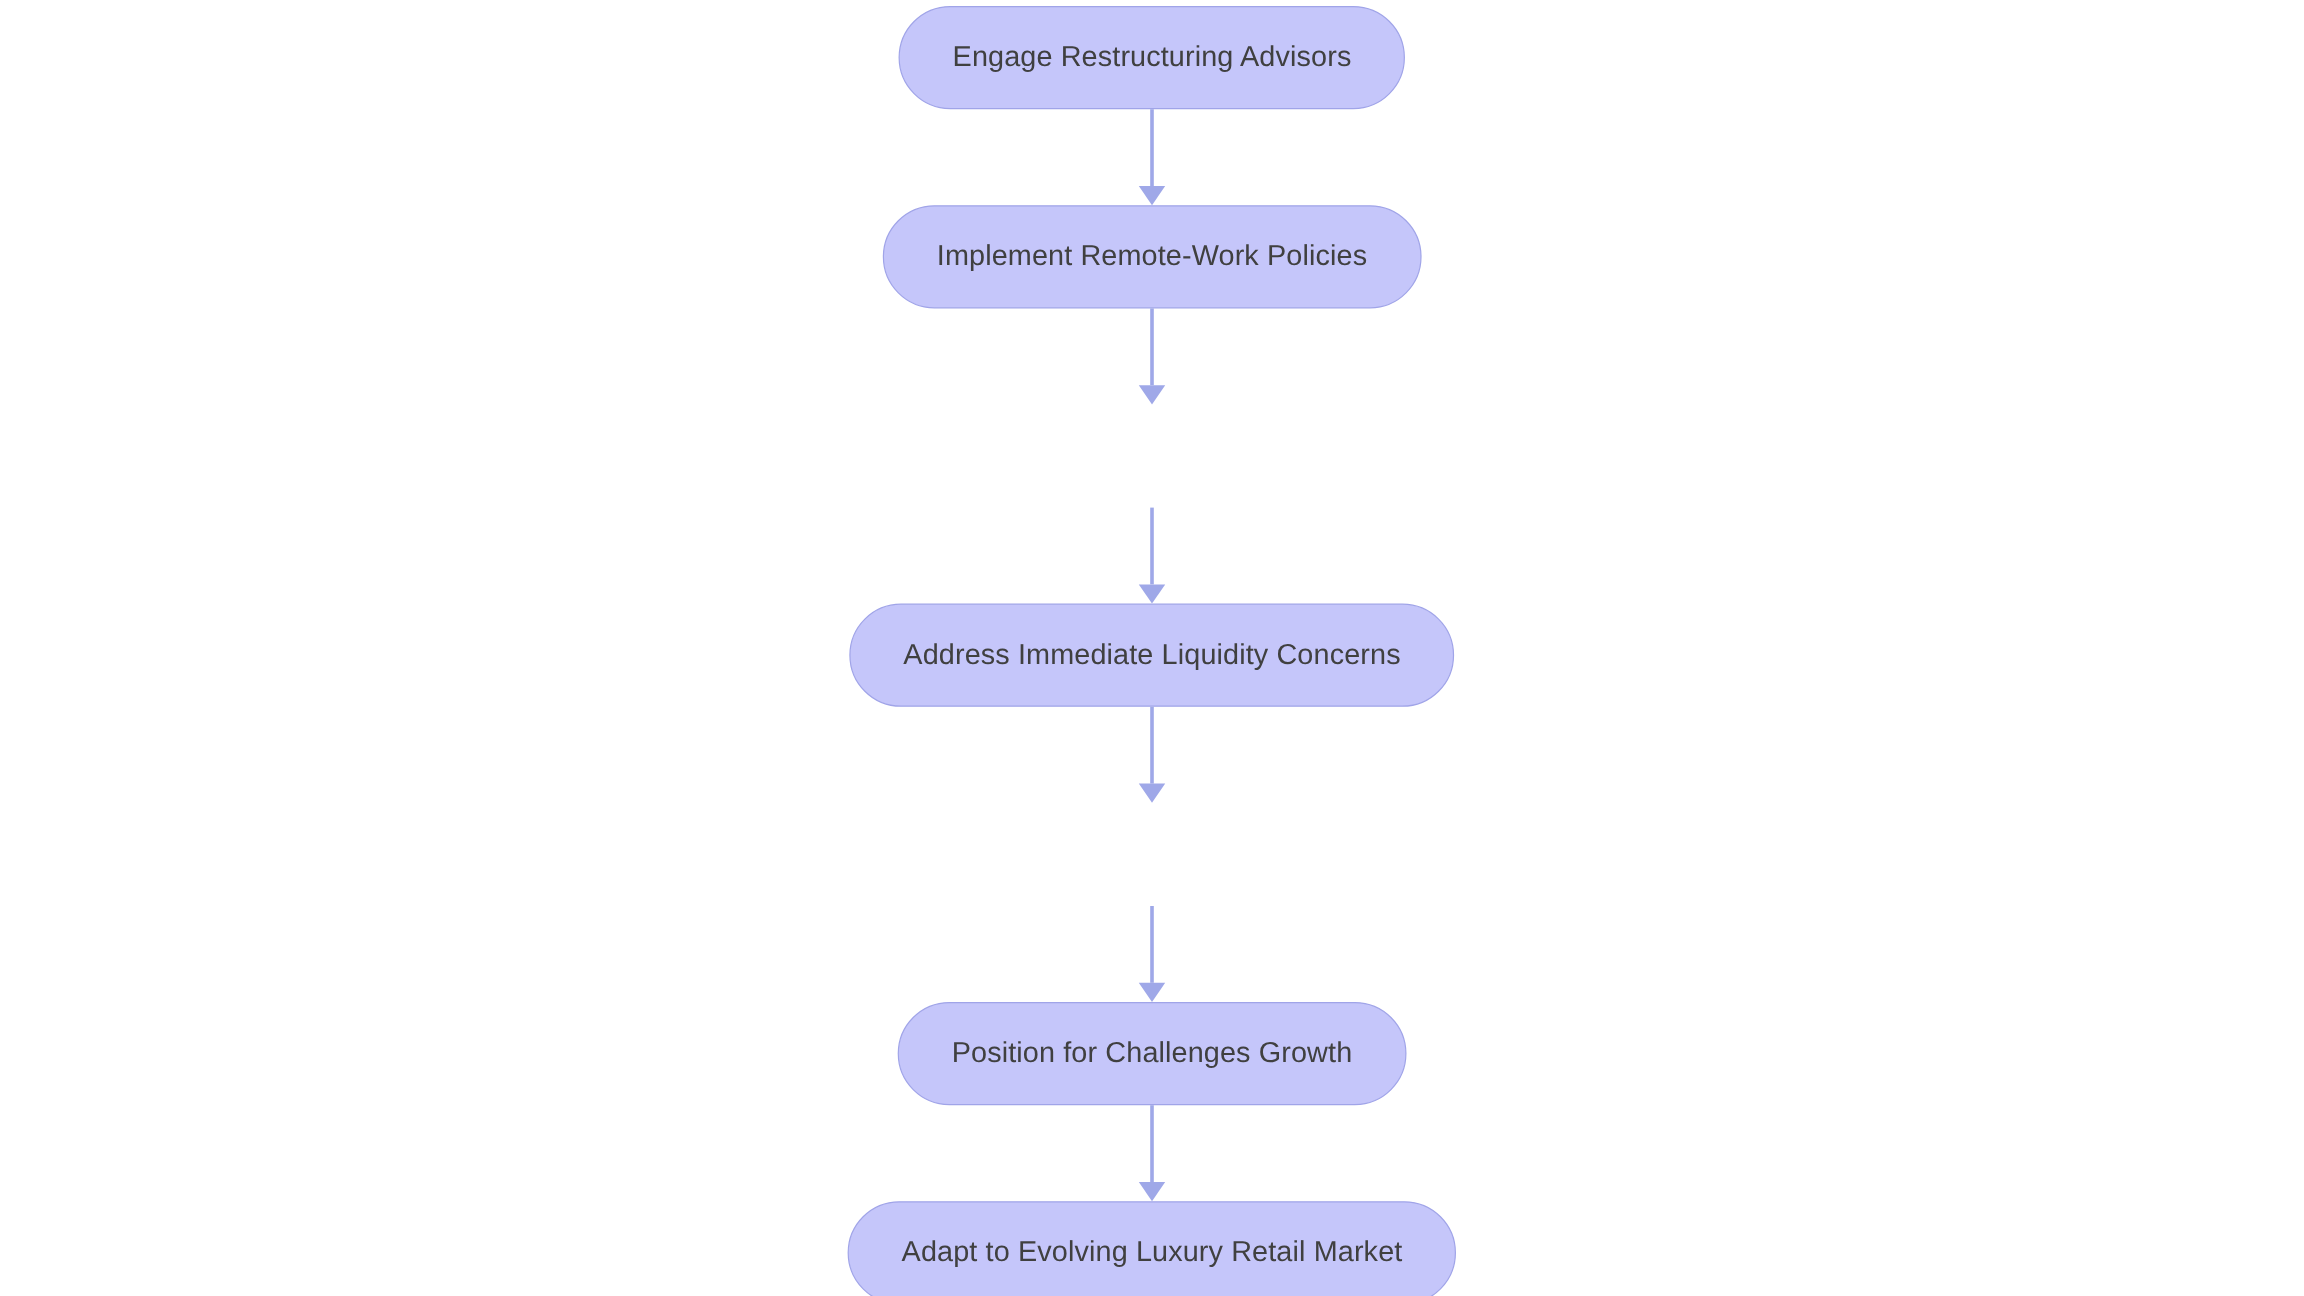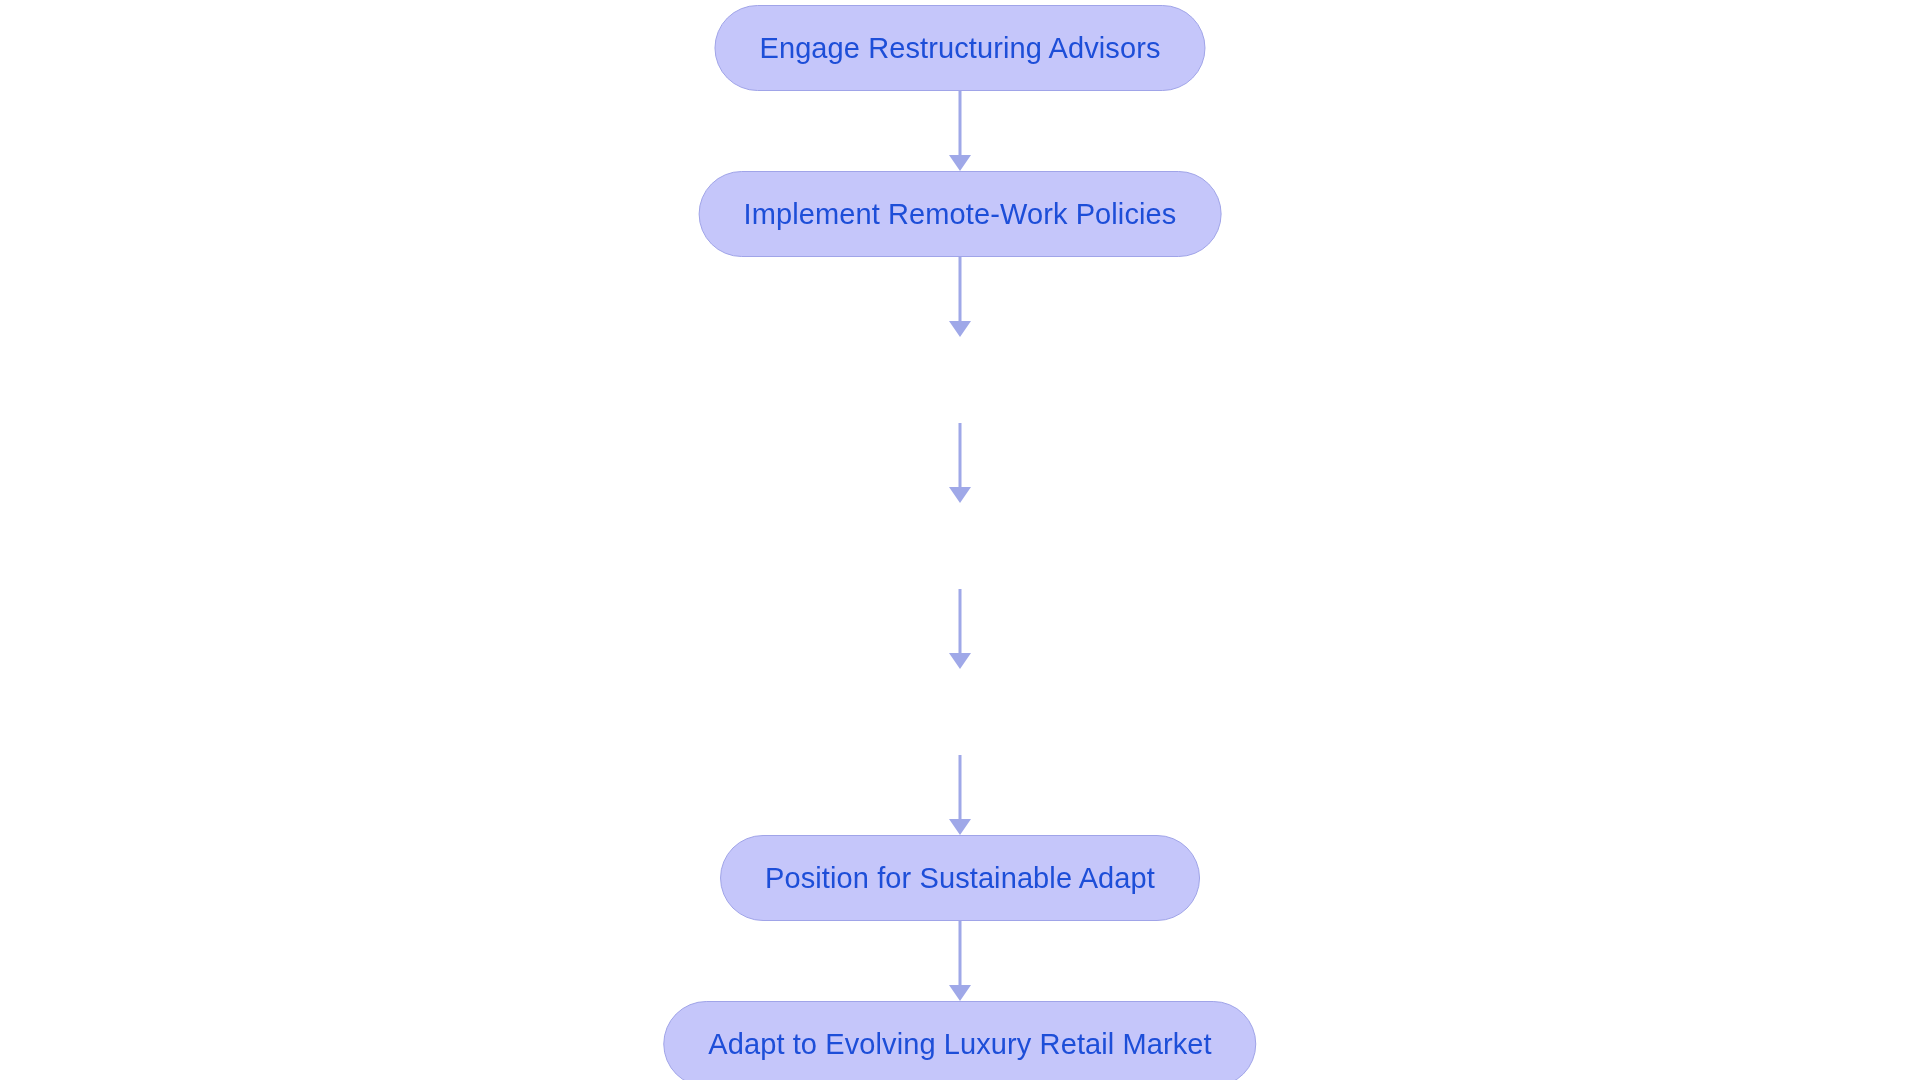--- a/index.html
+++ b/index.html
@@ -40,23 +40,23 @@
     align-items: center;
     justify-content: center;
     border-radius: 43px;
     background: #c5c6fa;
     border: 1.6px solid #a0a4e8;
     padding: 0 44px;
     white-space: nowrap;
   }
 
   .node-label {
-    font-size: 29px;
+    font-size: 24px;
     line-height: 1;
-    color: #1d4ed8;
+    color: #404040;
     letter-spacing: 0.1px;
     font-weight: 400;
     white-space: nowrap;
     user-select: none;
     text-align: right;
   }
 
   
   .connector {
     position: absolute;
@@ -109,34 +109,37 @@
       <div class="line" style="height:64px;"></div>
       <div class="arrowhead"></div>
     </div>
 
 
     <div class="connector" style="top:423px; height:80px;">
       <div class="line" style="height:64px;"></div>
       <div class="arrowhead"></div>
     </div>
 
+    <div class="node" style="top:503px;">
+      <span class="node-label">Address Immediate Liquidity Concerns</span>
+    </div>
 
     <div class="connector" style="top:589px; height:80px;">
       <div class="line" style="height:64px;"></div>
       <div class="arrowhead"></div>
     </div>
 
 
     <div class="connector" style="top:755px; height:80px;">
       <div class="line" style="height:64px;"></div>
       <div class="arrowhead"></div>
     </div>
 
     <div class="node" style="top:835px;">
-      <span class="node-label">Position for Sustainable Adapt</span>
+      <span class="node-label">Position for Challenges Growth</span>
     </div>
 
     <div class="connector" style="top:921px; height:80px;">
       <div class="line" style="height:64px;"></div>
       <div class="arrowhead"></div>
     </div>
 
     <div class="node" style="top:1001px;">
       <span class="node-label">Adapt to Evolving Luxury Retail Market</span>
     </div>

